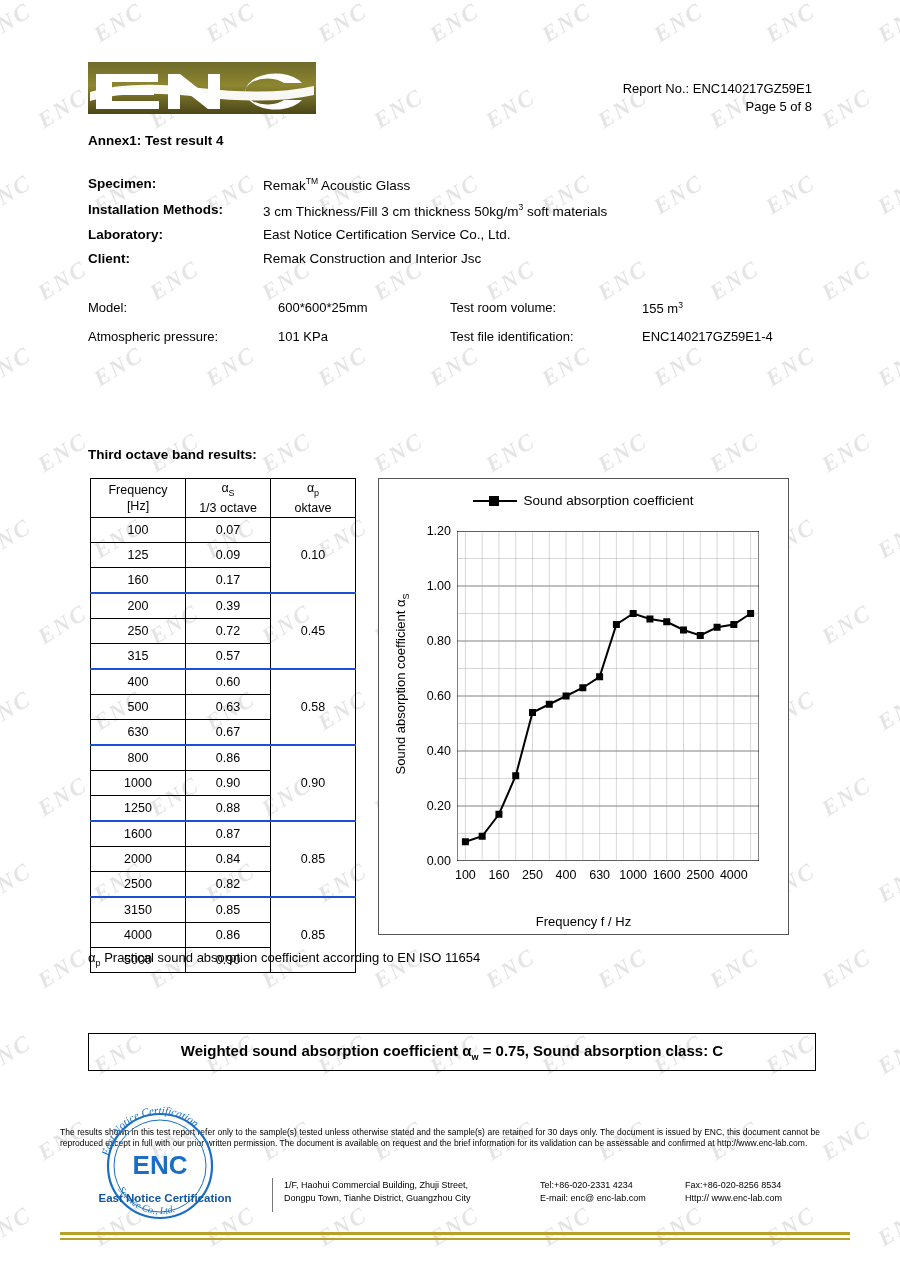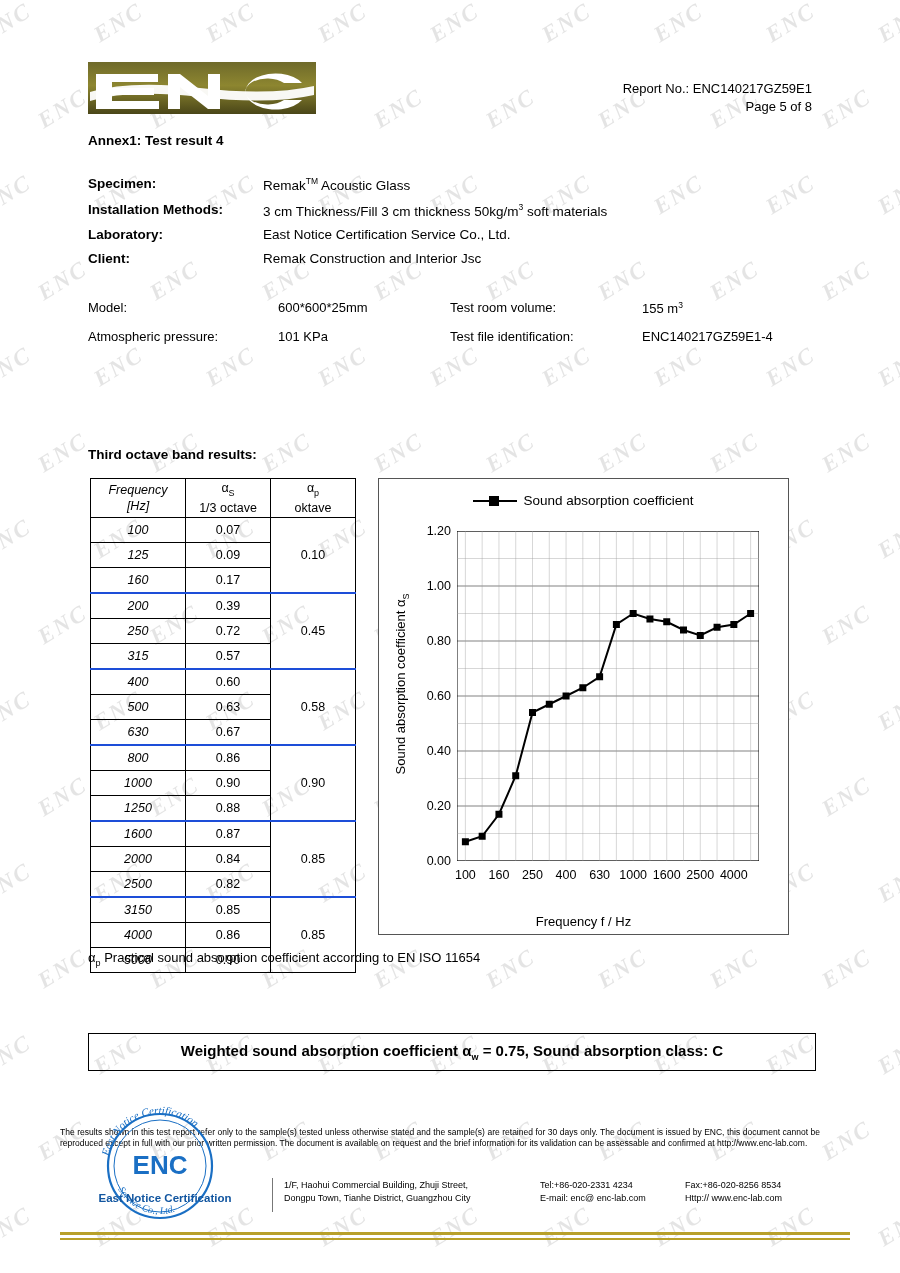--- a/index.html
+++ b/index.html
@@ -127,21 +127,21 @@
     text-align: center;
     padding: 0;
     font-weight: normal;
     height: 24px;
   }
   .res-table th.head {
     height: 38px;
     line-height: 16px;
     font-size: 12.5px;
   }
-  .col-f { width: 94px; font-style: italic; }
+  .col-f { width: 94px; }
   .col-as { width: 84px; }
   .col-ap { width: 84px; }
   .thick-top td { border-top: 2px solid #1d4ed8; }
 
   
   .chart-box {
     position: absolute;
     left: 378px;
     top: 478px;
     width: 409px;

